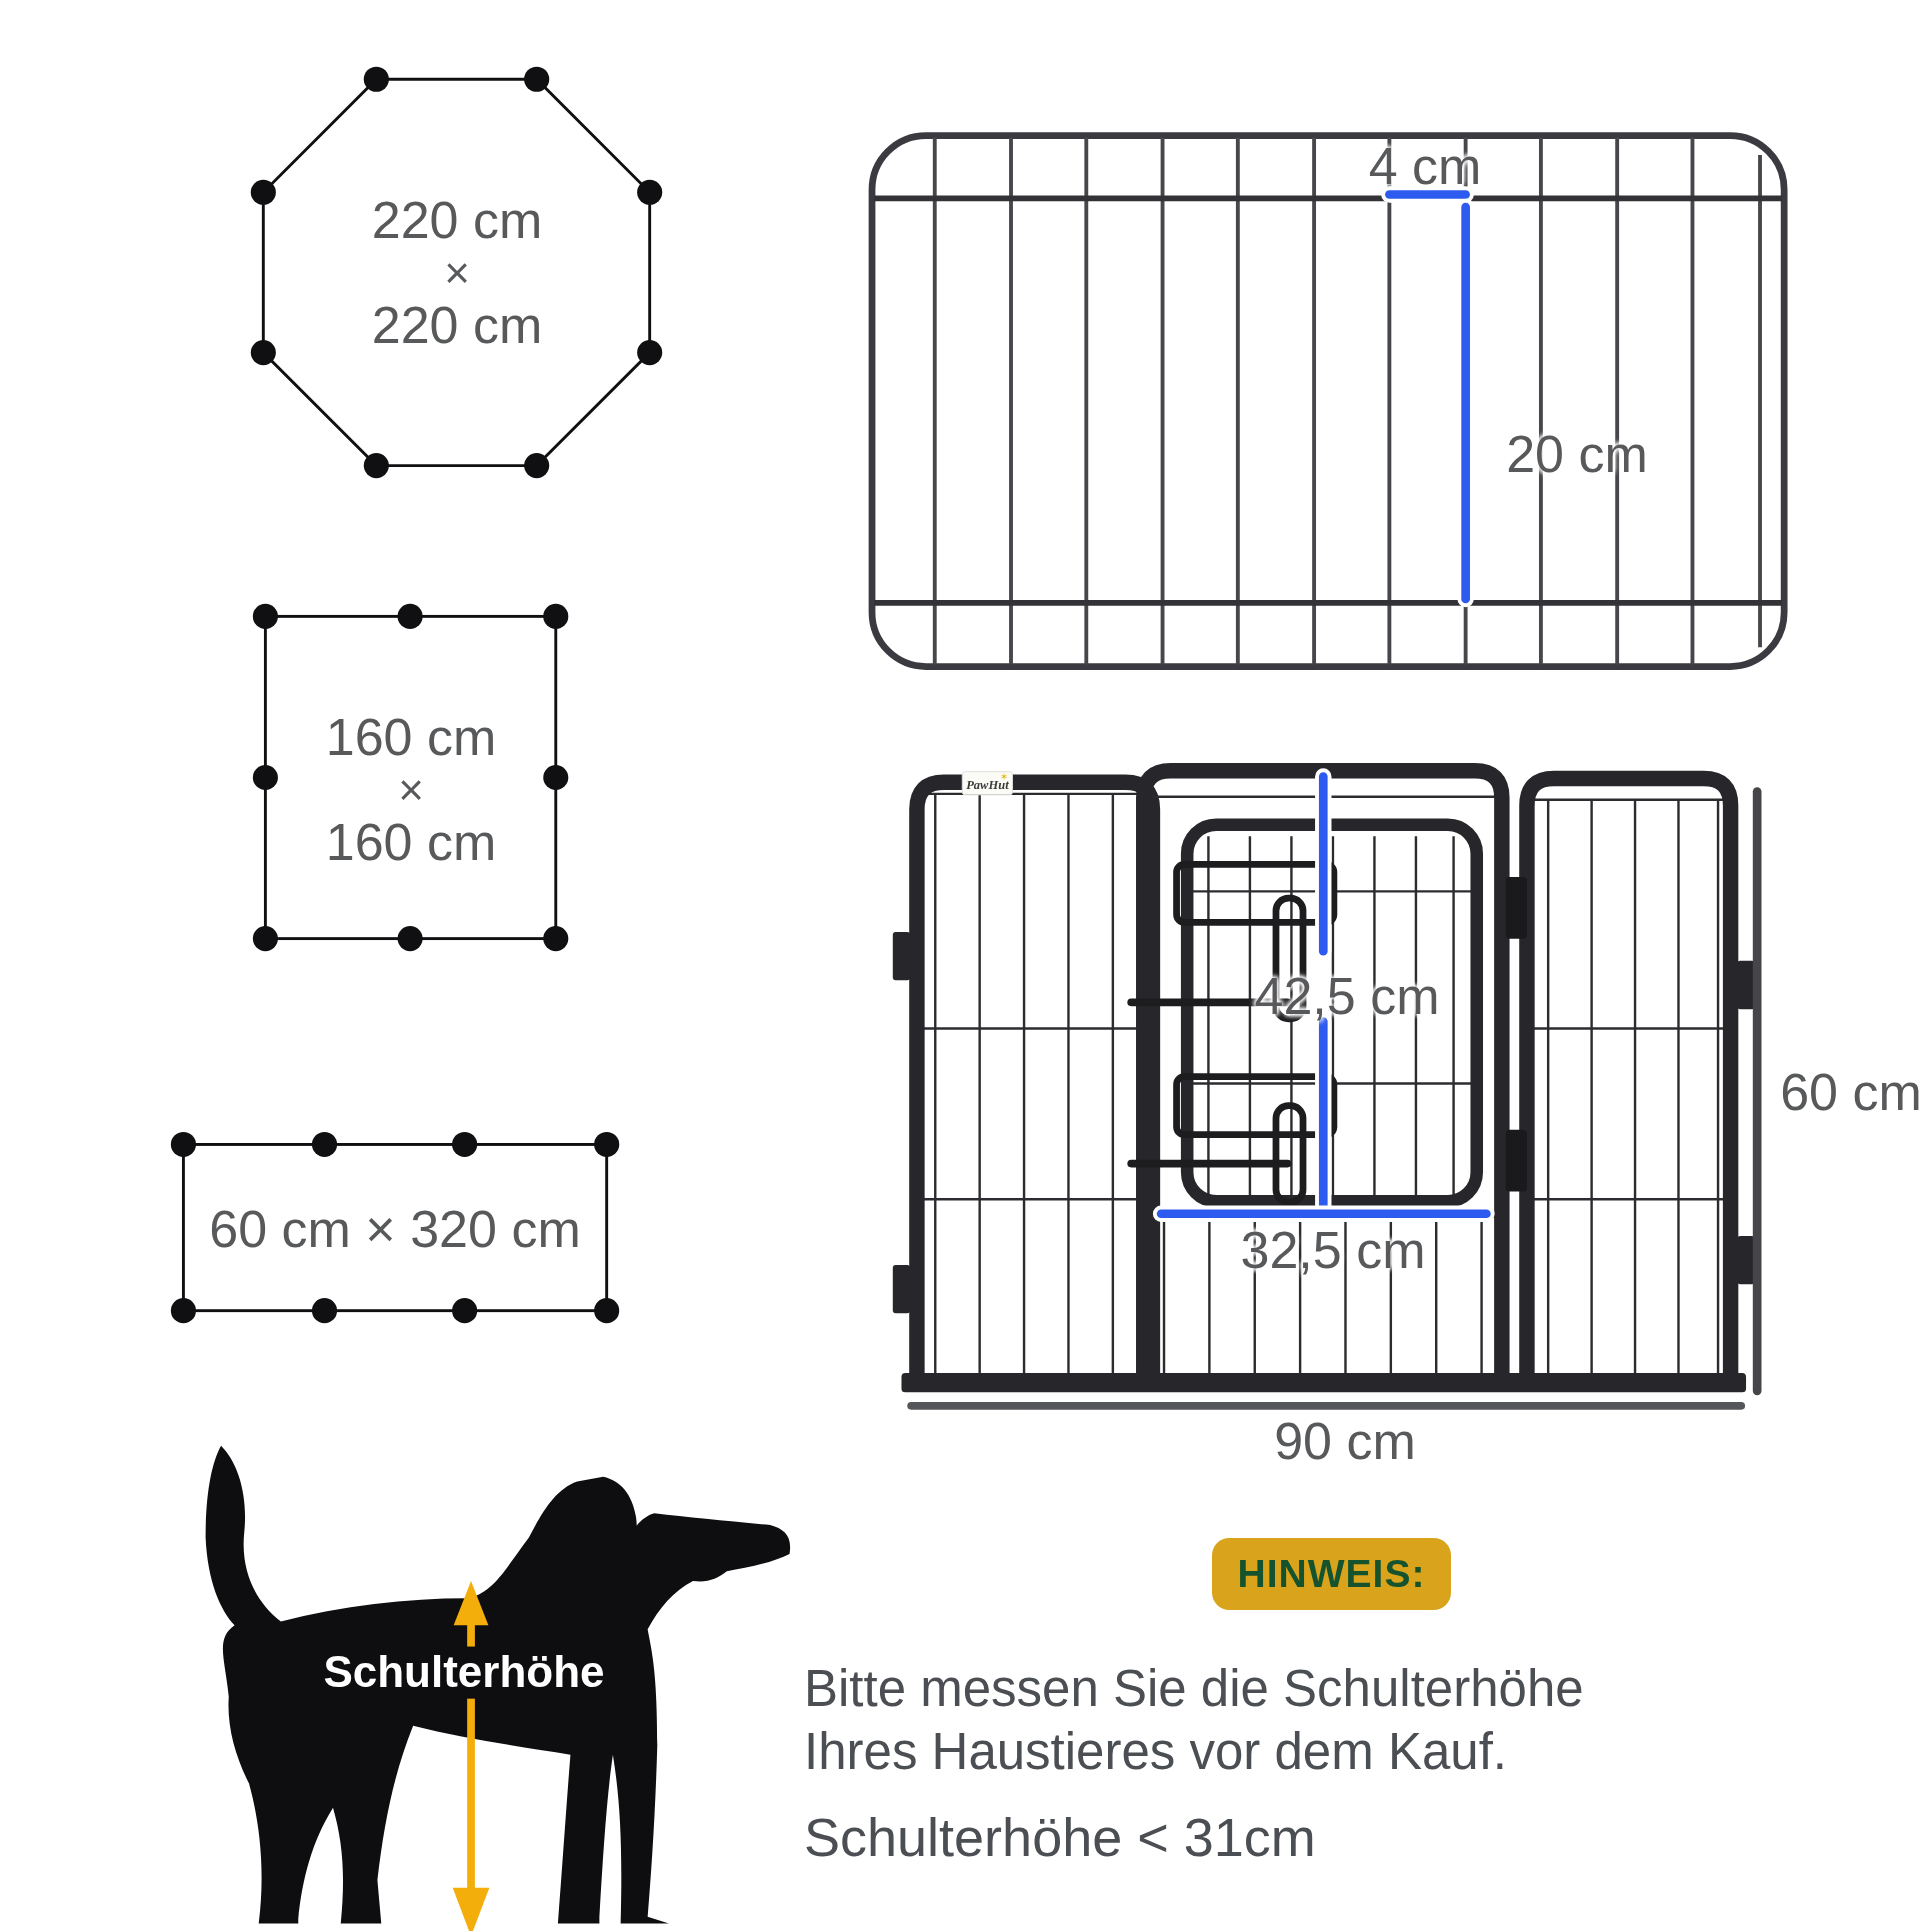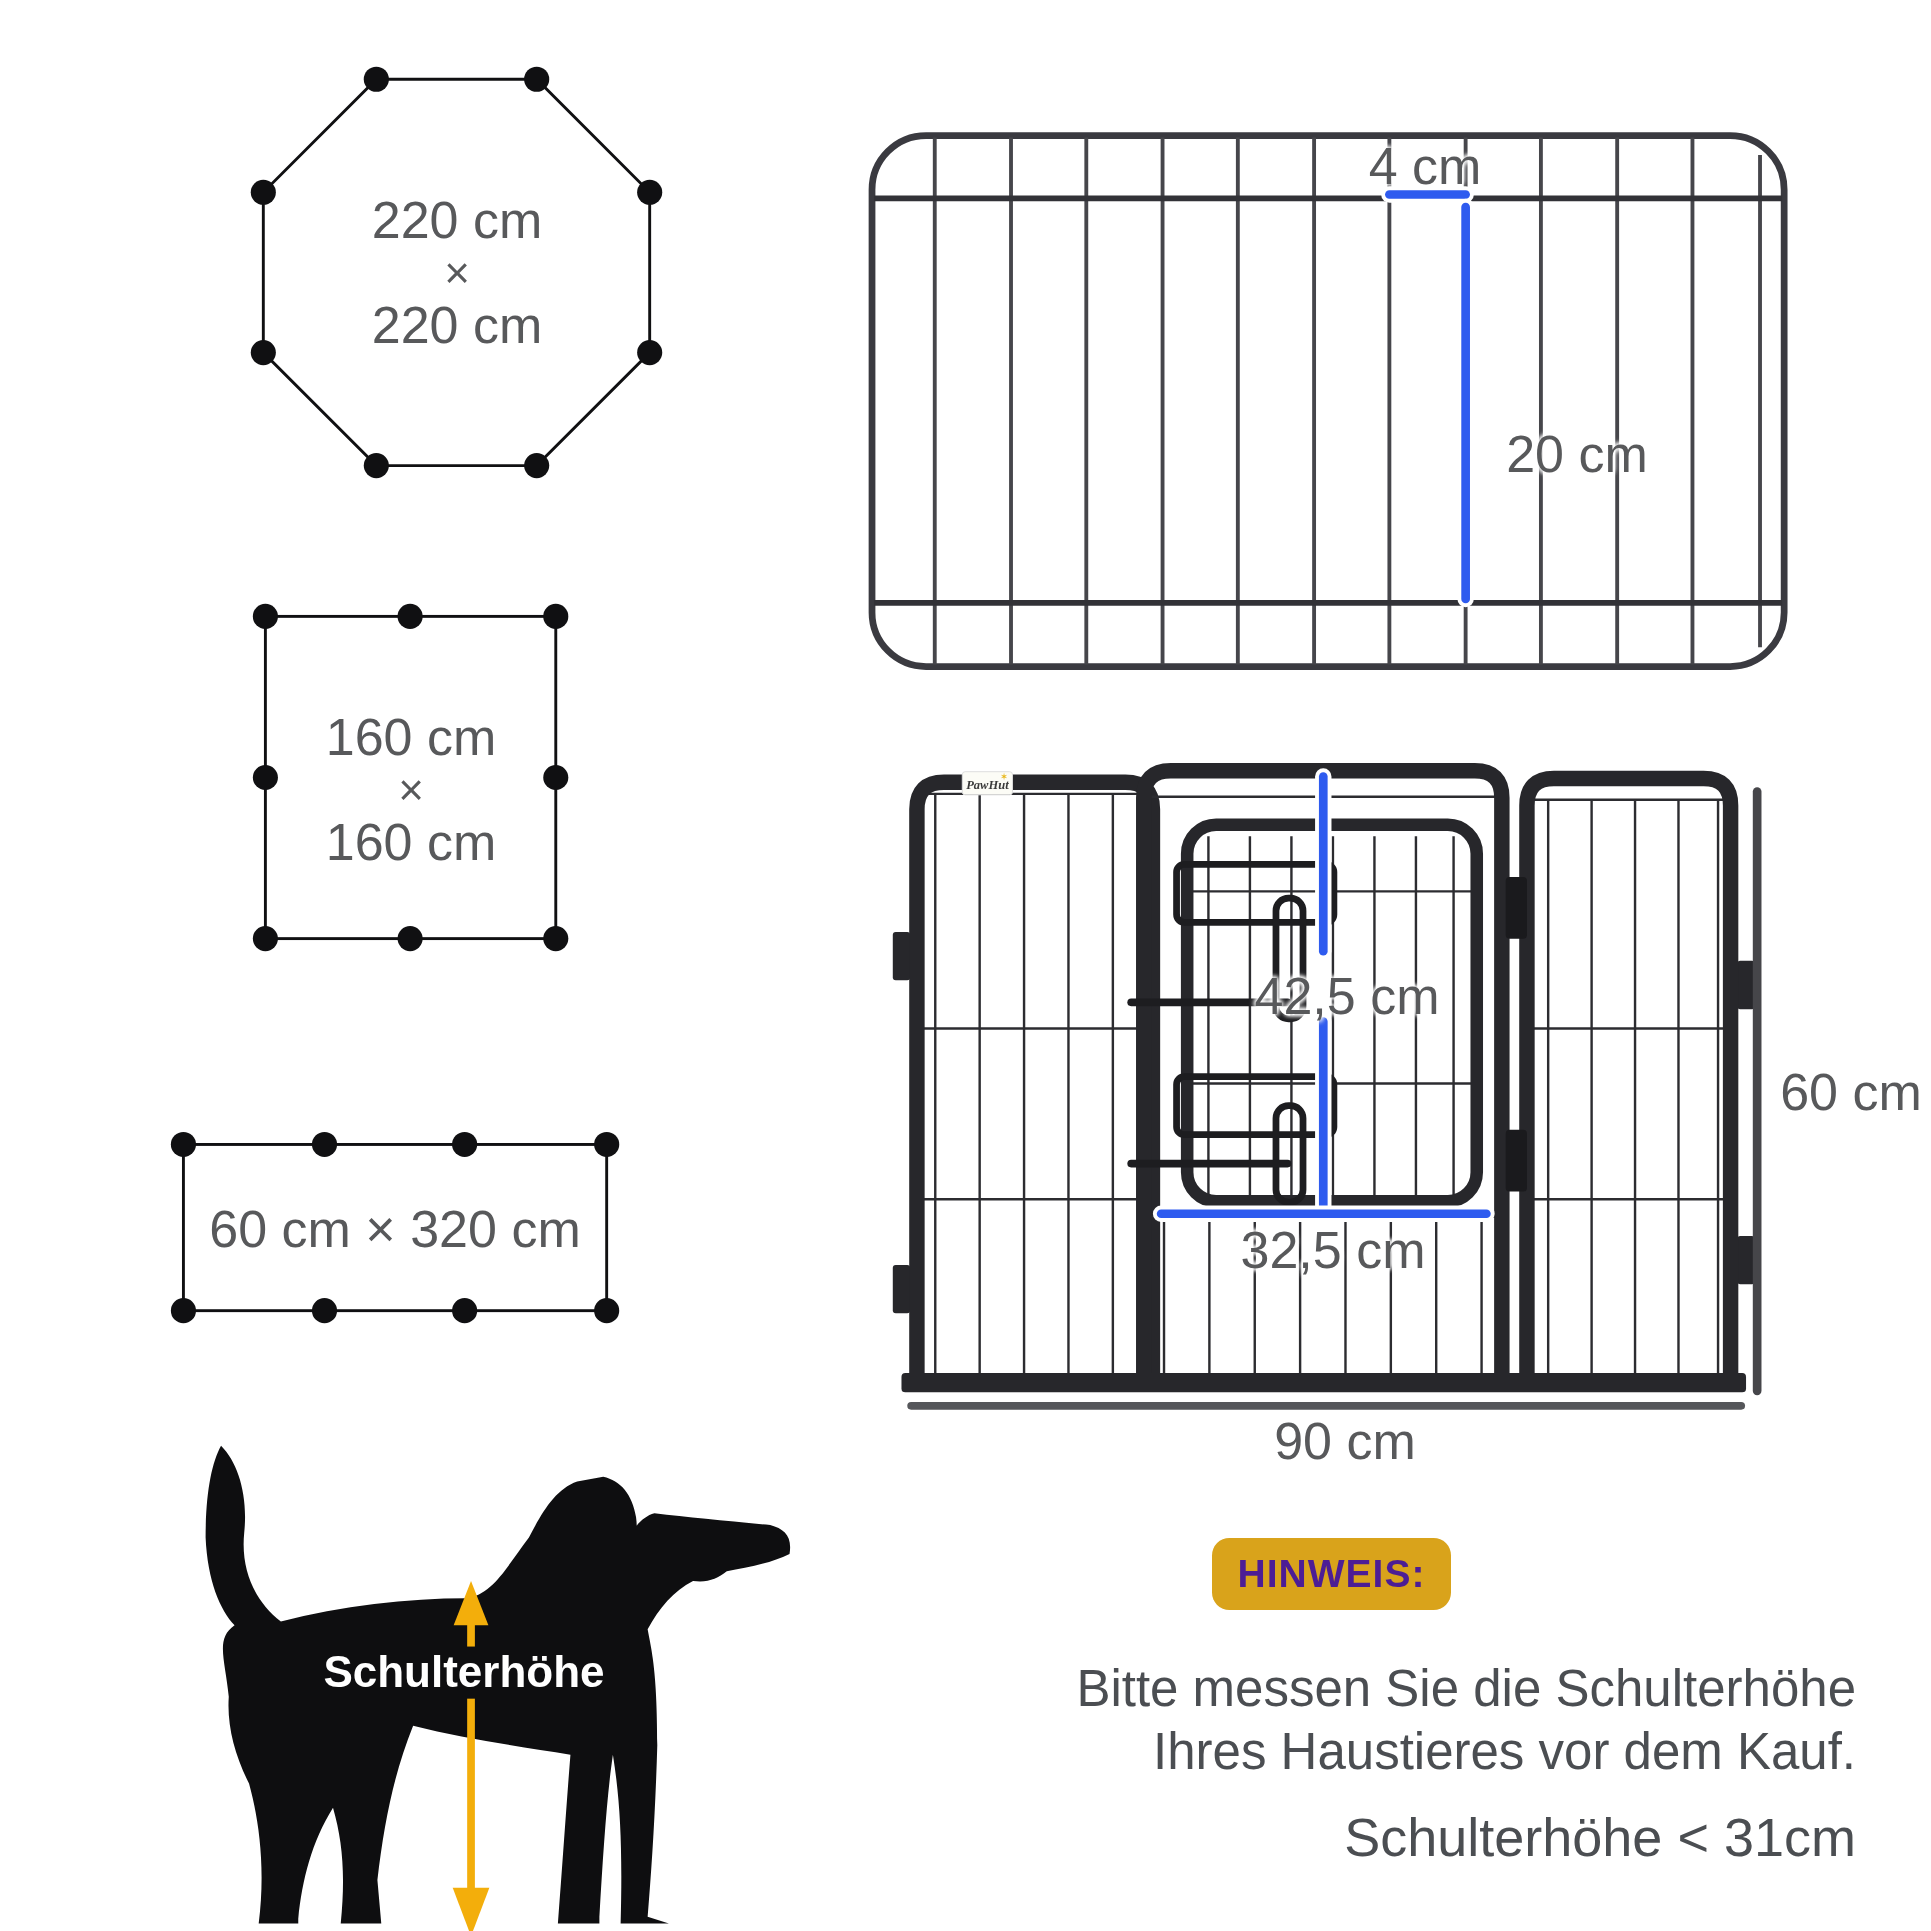--- a/index.html
+++ b/index.html
@@ -26,22 +26,22 @@
   .wire{stroke:var(--wire);stroke-width:2.5px;fill:none;}
   .hard{fill:none;stroke:#1D1D20;stroke-width:7px;stroke-linejoin:round;}
   .rod{stroke:#1D1D20;stroke-width:8px;stroke-linecap:round;}
   .fill-frame{fill:var(--frame);}
   .fill-dark{fill:#1A1A1D;}
   .dog-text{position:absolute;transform:translate(-50%,-50%);color:#fff;font-weight:bold;
             font-size:44px;white-space:nowrap;}
   #notice-badge{position:absolute;left:1180px;top:1538px;width:239px;height:72px;
                 background:var(--badge);border-radius:17.4px;display:flex;
                 align-items:center;justify-content:center;}
-  #notice-badge span{color:#4c1d95;font-weight:bold;font-size:39px;letter-spacing:1px;}
-  #notice-text{position:absolute;left:772px;top:1657px;width:1052px;text-align:right;
+  #notice-badge span{color:#14532d;font-weight:bold;font-size:39px;letter-spacing:1px;}
+  #notice-text{position:absolute;left:772px;top:1657px;width:1052px;text-align:left;
                color:#4B4E52;}
   #notice-text .nline{font-size:51px;line-height:63px;font-weight:normal;}
   #notice-text .nline3{font-size:54px;margin-top:23px;}
   .logo-text{font-family:"Liberation Serif",serif;font-style:italic;font-weight:bold;}
 </style>
 </head>
 <body>
 
 <div id="canvas">
 

